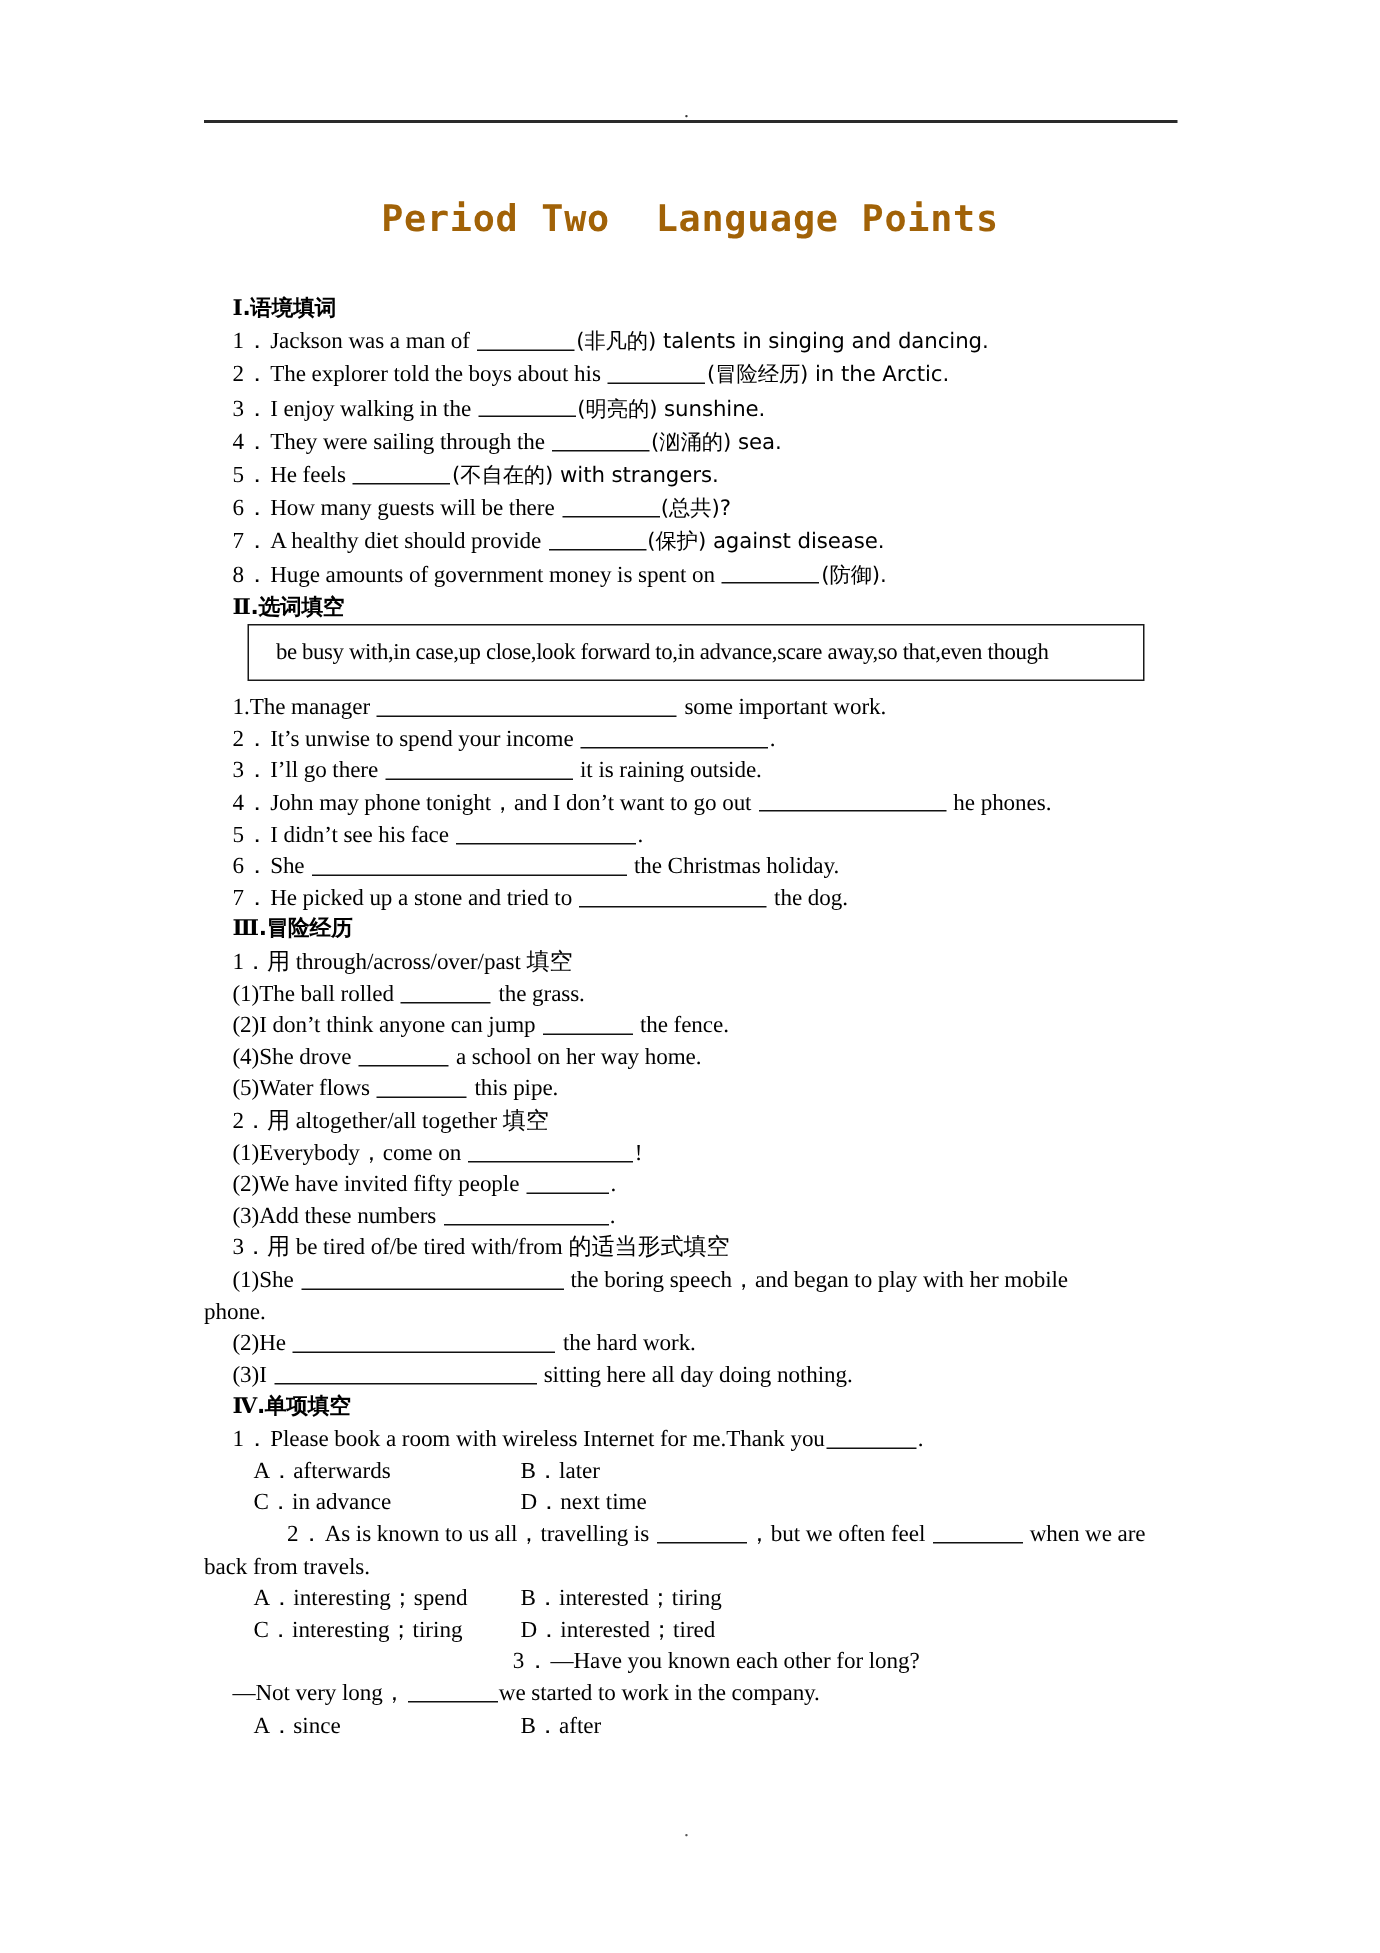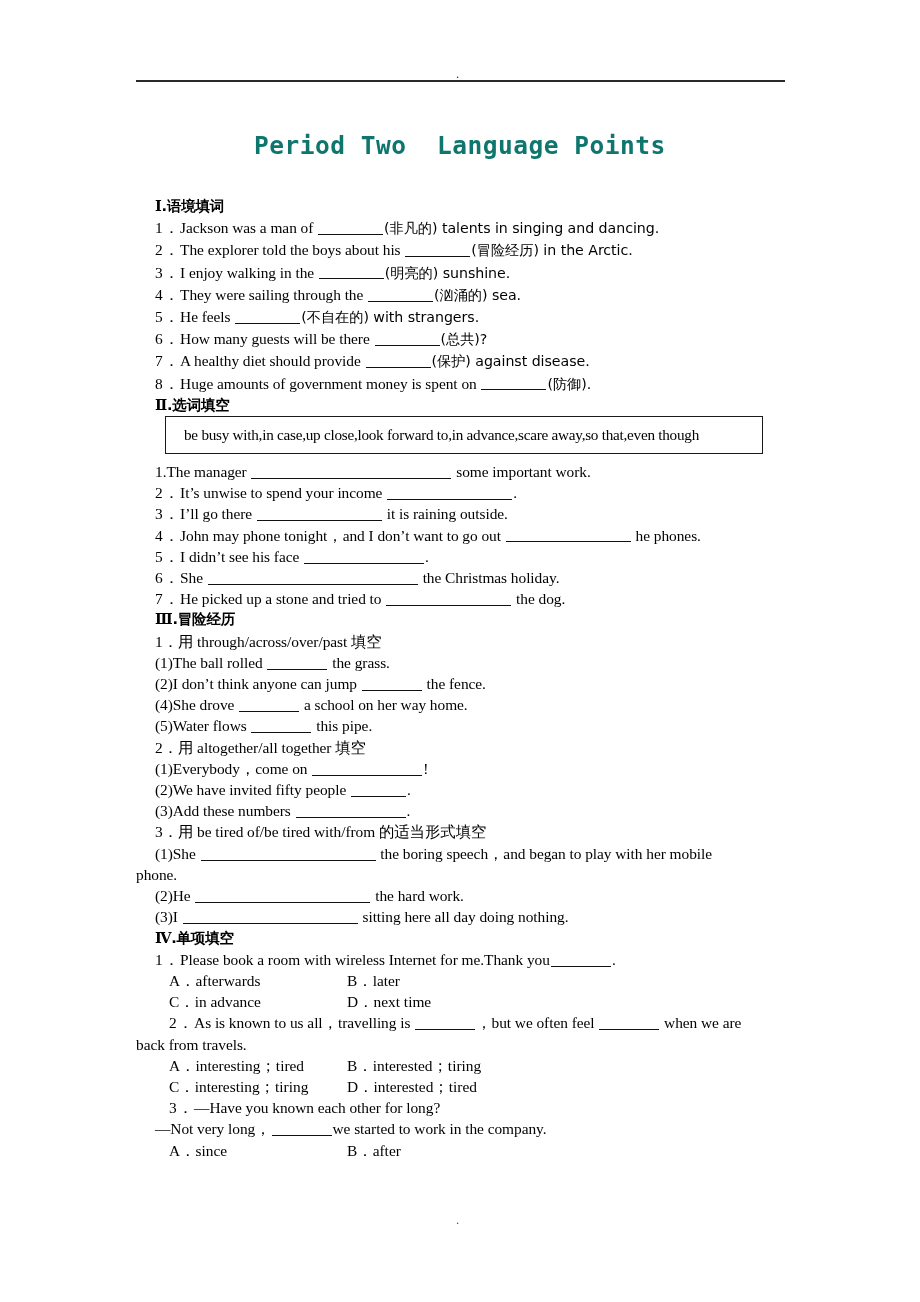--- a/index.html
+++ b/index.html
@@ -39,21 +39,21 @@
   .doc-title {
     position: absolute;
     left: 0;
     top: 131px;
     width: 920px;
     text-align: center;
     font-family: "DejaVu Sans Mono", "Liberation Mono", monospace;
     font-size: 24.5px;
     font-weight: bold;
     letter-spacing: 0.5px;
-    color: #0f766e;
+    color: #a16207;
     white-space: pre;
   }
 
   
   .body-block {
     position: absolute;
     left: 136px;
     top: 196px;
     width: 650px;
   }
@@ -74,21 +74,21 @@
 
   .line {
     font-size: 15.4px;
     line-height: 21.2px;
     white-space: pre-wrap;
     letter-spacing: -0.05px;
   }
   .line.ind1 { padding-left: 19px; }   
   .line.ind0 { padding-left: 19px; }
   .line.flush { padding-left: 0px; }   
-  .line.opt  { padding-left: 33px; }   
+  .line.opt  { padding-left: 33px; text-align: center; }   
 
   .line .num { letter-spacing: 1px; }
 
   
   .bl {
     display: inline-block;
     border-bottom: 1px solid #111;
     height: 0.92em;
     vertical-align: -0.12em;
     margin: 0 1px;
@@ -227,21 +227,21 @@
     </div>
     <div class="optrow">
       <span class="oA">C．in advance</span>
       <span class="oB">D．next time</span>
     </div>
 
     <div class="line opt"><span class="num">2．</span><span>As is known to us all，travelling is </span><span class="bl w60"></span><span>，but we often feel </span><span class="bl w60"></span><span> when we are</span></div>
     <div class="line flush">back from travels.</div>
 
     <div class="optrow">
-      <span class="oA">A．interesting；tired</span>
+      <span class="oA">A．interesting；spend</span>
       <span class="oB">B．interested；tiring</span>
     </div>
     <div class="optrow">
       <span class="oA">C．interesting；tiring</span>
       <span class="oB">D．interested；tired</span>
     </div>
 
     <div class="line opt"><span class="num">3．</span><span>—Have you known each other for long?</span></div>
 
     <div class="line ind1"><span>—Not very long，</span><span class="bl w60"></span><span>we started to work in the company.</span></div>

